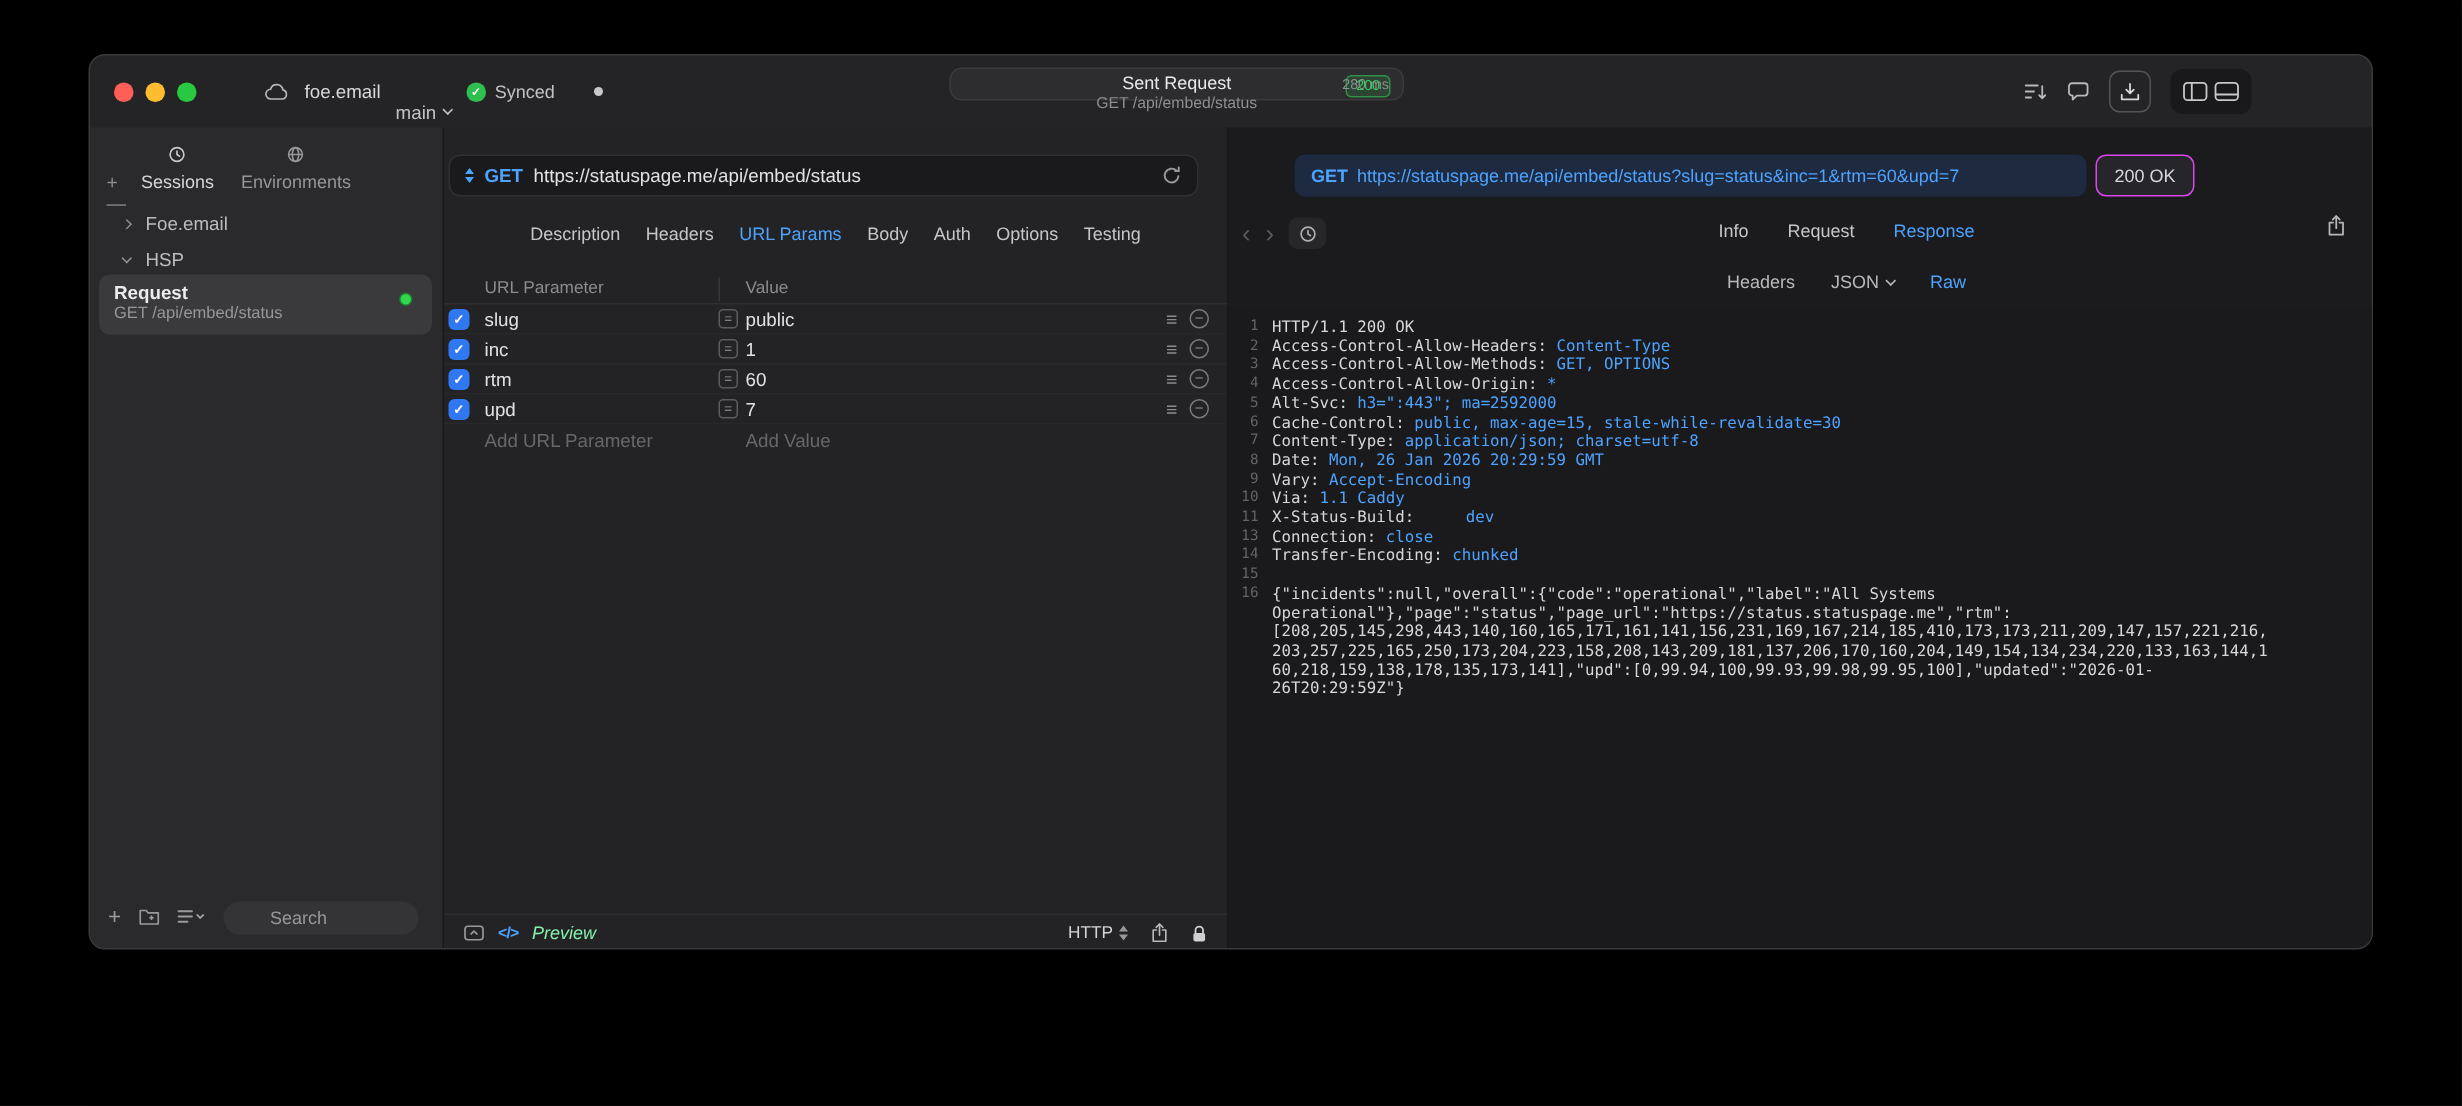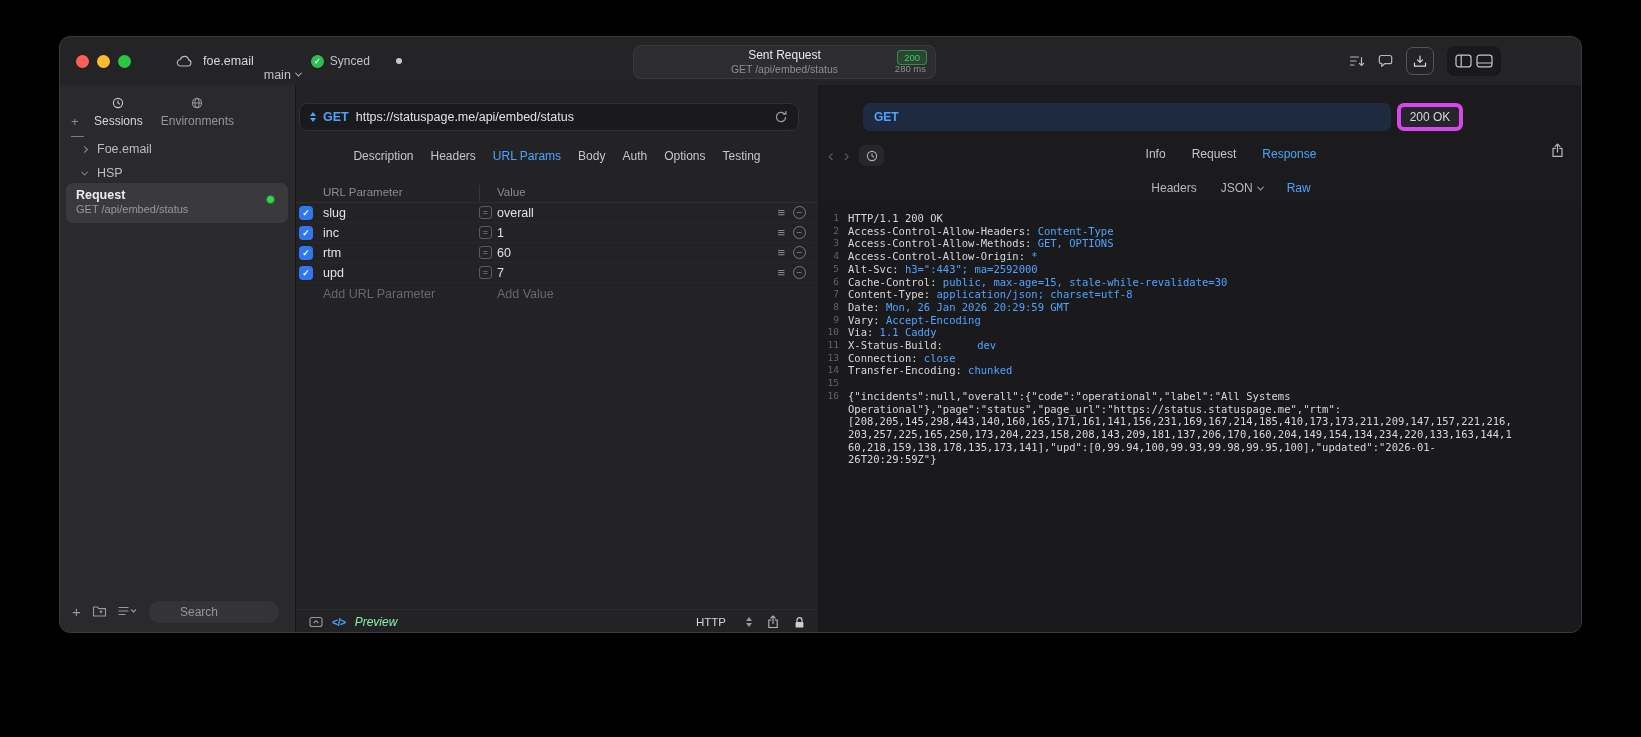--- a/index.html
+++ b/index.html
@@ -17,21 +17,21 @@
   .tl.red{ background:#ff5f57; } .tl.yellow{ background:#febc2e; } .tl.green{ background:#28c840; }
 
   .proj-grp { position:absolute; left:116px; top:0; height:48px; display:flex; align-items:center; gap:10px; }
   .proj-name { color:#d8d8da; font-size:12.5px; }
   .branch { display:flex; align-items:center; gap:5px; color:#c2c2c5; font-size:12.5px;margin-top:27px; }
   .sync { display:flex; align-items:center; gap:6px; color:#c2c2c5; font-size:12px; }
   .sync-check { width:13px; height:13px; border-radius:50%; background:#2fbf4f; color:#fff;
     font-size:8px; display:inline-flex; align-items:center; justify-content:center; font-weight:bold; }
   .dirty-dot { width:6px; height:6px; border-radius:50%; background:#c8c8ca; margin-left:16px; }
 
-  .center-widget { position:absolute; left:573px; top:8px; width:303px; height:34px;
+  .center-widget { position:absolute; left:573px; top:8px; width:303px; height:22px;
     background:#2d2d2f; border:1px solid #3a3a3d; border-radius:8px; }
   .cw-title { text-align:center; color:#e9e9eb; font-size:12px; margin-top:2px; }
   .cw-sub { text-align:center; color:#8e8e93; font-size:10.5px; margin-top:1px; }
   .cw-badge { position:absolute; right:8px; top:4px; color:#30d158; background:rgba(48,209,88,.14);
     border:1px solid rgba(48,209,88,.55); border-radius:4px; font-size:9.5px; padding:0 6px; line-height:13px; }
   .cw-ms { position:absolute; right:9px; bottom:4px; color:#8e8e93; font-size:9.5px; }
 
   .tb-right { position:absolute; right:80px; top:9px; display:flex; align-items:center; gap:13px; height:30px; }
   .tb-ic { display:inline-flex; align-items:center; justify-content:center; }
   .tb-boxed { width:28px; height:28px; border:1px solid #545457; border-radius:7px; }
@@ -98,30 +98,30 @@
     border-radius:50%; color:#8a8a8e; font-size:10px; line-height:11px; text-align:center; }
   .addrow { position:relative; height:22px; font-size:12.5px; color:#68686c; }
   .add-name { position:absolute; left:27px; top:4px; } .add-value { position:absolute; left:201px; top:4px; }
 
   .mid-footer { position:absolute; left:0; bottom:0; width:100%; height:25px; border-top:1px solid #2e2e31;
     display:flex; align-items:center; padding:0 13px; }
   .mf-left { display:flex; align-items:center; gap:9px; }
   .mf-right { margin-left:auto; display:flex; align-items:center; gap:15px; }
   .code-glyph { color:#4da3ff; font-size:10.5px; font-weight:700; letter-spacing:-.5px; }
   .preview-lbl { color:#86efac; font-size:12px;font-style:italic; }
-  .http-lbl { color:#d4d4d6; font-size:11.5px; display:flex; align-items:center; gap:20px; }
+  .http-lbl { color:#d4d4d6; font-size:11.5px; display:flex; align-items:center; gap:4px; }
 
   
   .rp { position:absolute; left:759px; top:48px; width:764px; height:549px; background:#1b1b1d; }
   .req-pill { position:absolute; left:44px; top:18px; width:528px; height:28px; background:#1d2a40;
     border-radius:7px; display:flex; align-items:center; padding:0 11px; gap:6px;
     color:#4da3ff; font-size:12px; white-space:nowrap; overflow:hidden; }
   .rp-method { font-weight:700; }
   .status-pill { position:absolute; left:578px; top:18px; width:66px; height:28px; background:#26262a;
-    border:4px solid #d946ef; border-radius:7px; color:#d8d8da; font-size:12px;
+    border:1px solid #d946ef; border-radius:7px; color:#d8d8da; font-size:12px;
     display:flex; align-items:center; justify-content:center; }
   .rp-nav { position:absolute; left:9px; top:60px; display:flex; align-items:center; gap:10px; }
   .nav-arrow { color:#5a5a5f; font-size:17px; line-height:20px; }
   .clock-box { width:25px; height:21px; background:#27272a; border-radius:6px;
     display:inline-flex; align-items:center; justify-content:center; }
   .rp-tabs { position:absolute; left:0; top:62px; width:100%; display:flex; justify-content:center;
     gap:26px; font-size:12px; color:#c6c6c9; padding-left:60px; }
   .rtab.active { color:#4da3ff; }
   .export-ic { position:absolute; right:19px; top:58px; }
   .rp-subtabs { position:absolute; left:0; top:96px; width:100%; display:flex; justify-content:center;
@@ -308,21 +308,21 @@
       <span class="col-name">URL Parameter</span>
       <span class="col-div"></span>
       <span class="col-value">Value</span>
     </div>
 
     <div class="prows">
       <div class="prow">
         <span class="cb">✓</span>
         <span class="pname">slug</span>
         <span class="eqbox">=</span>
-        <span class="pval">overall</span>
+        <span class="pval">public</span>
         <span class="rowmenu">≡</span>
         <span class="rowminus">−</span>
       </div>
       <div class="prow">
         <span class="cb">✓</span>
         <span class="pname">inc</span>
         <span class="eqbox">=</span>
         <span class="pval">1</span>
         <span class="rowmenu">≡</span>
         <span class="rowminus">−</span>
@@ -381,20 +381,21 @@
             <rect x="1.6" y="6" width="7.8" height="5.6" rx="1.2" fill="#cfcfd1"></rect>
           </svg>
         </span>
       </span>
     </div>
   </div>
 
   <div class="rp">
     <div class="req-pill">
       <span class="rp-method">GET</span>
+      <span>https://statuspage.me/api/embed/status?slug=status&amp;inc=1&amp;rtm=60&amp;upd=7</span>
     </div>
     <div class="status-pill">200 OK</div>
 
     <div class="rp-nav">
       <span class="nav-arrow">‹</span>
       <span class="nav-arrow">›</span>
       <span class="clock-box">
         <svg width="12" height="12" viewBox="0 0 12 12" fill="none" stroke="#b0b0b4" stroke-width="1.1">
             <circle cx="6" cy="6" r="4.6"></circle>
             <path d="M6 3.4 V6 L8 7.4"></path>

